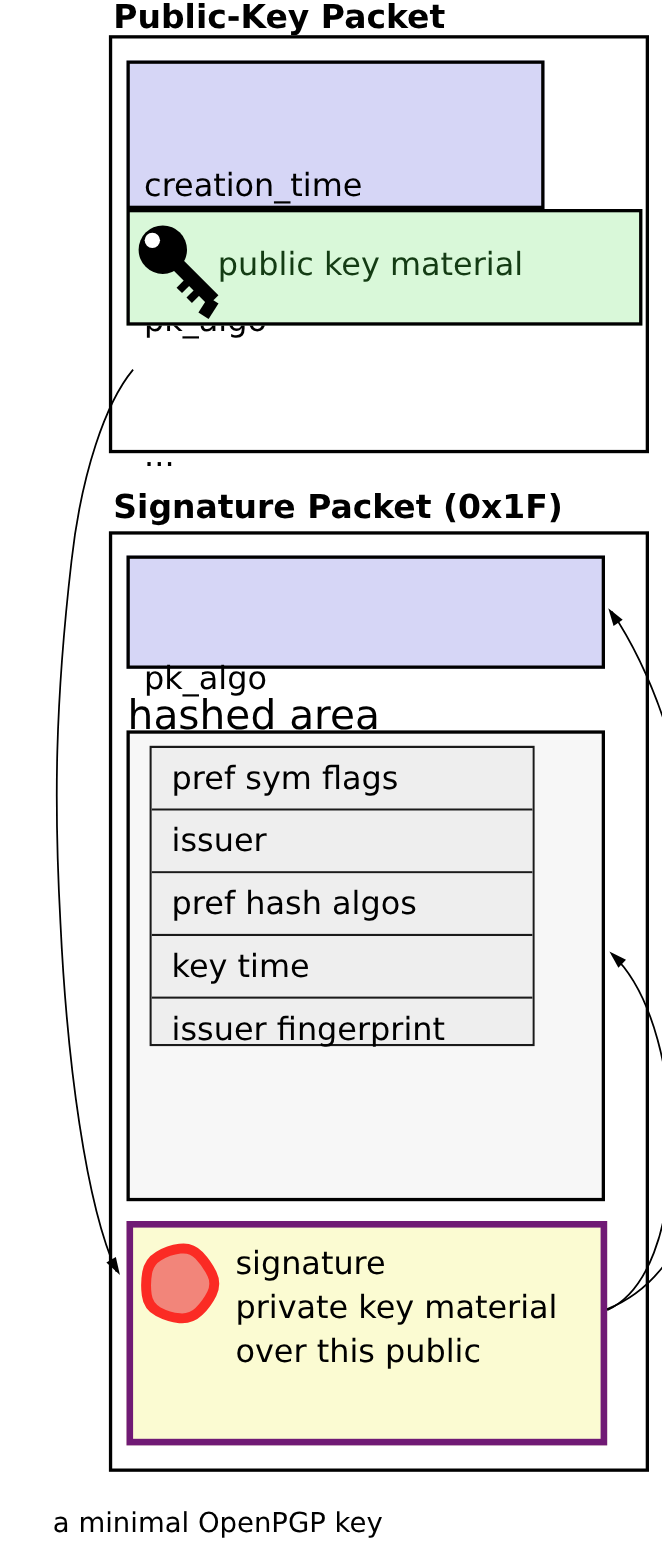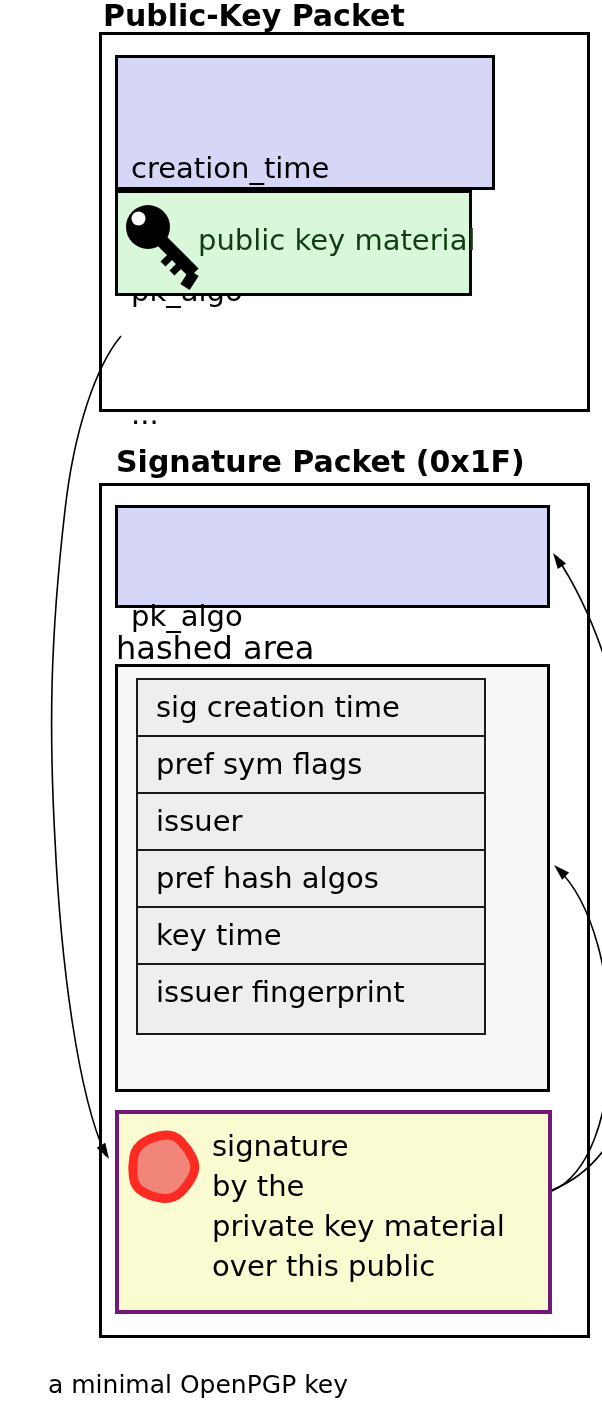--- a/index.html
+++ b/index.html
@@ -9,26 +9,26 @@
   }
   .abs{position:absolute;}
   .title{font-weight:bold;font-size:30px;letter-spacing:0px;white-space:nowrap;}
   .outerbox{position:absolute;border:3px solid #000;background:#ffffff;box-sizing:border-box;}
   .block{position:absolute;border:3px solid #000;box-sizing:border-box;}
   .fields{background:#d6d6f6;}
   .fields .lines{padding:8px 0 0 13px;font-size:29px;line-height:41px;white-space:pre;}
   .green{background:#d9f8d9;}
   .green .label{position:absolute;left:80px;top:30px;font-size:29px;color:#143c14;white-space:nowrap;}
   .hashedbox{background:#f7f7f7;border:3px solid #000;}
-  .hlabel{font-size:32px;white-space:nowrap;}
+  .hlabel{font-size:37px;white-space:nowrap;}
   .table{position:absolute;left:88px;top:678px;width:350px;border:2px solid #1a1a1a;box-sizing:border-box;}
   .row{height:57px;box-sizing:border-box;border-bottom:2px solid #1a1a1a;background:#eeeeee;
        font-size:29px;line-height:54px;padding-left:18px;white-space:nowrap;}
-  .row:last-child{border-bottom:none;height:68px;}
-  .yellow{background:#fbfbd2;border:4px solid #701a75;text-decoration:underline;}
+  .row:last-child{border-bottom:none;height:41px;}
+  .yellow{background:#fbfbd2;border:6px solid #701a75;text-decoration:underline;}
   .yellow .lines{position:absolute;left:93px;top:12px;font-size:29px;line-height:40px;white-space:nowrap;}
   .caption{position:absolute;left:0;top:1370px;width:602px;text-align:left;font-size:25px;}
   #overlay{position:absolute;left:0;top:0;z-index:5;pointer-events:none;}
 </style>
 </head>
 <body>
 
 <div id="canvas">
 
   <div class="abs title" style="left:55px;top:-2px;">Public-Key Packet</div>
@@ -36,52 +36,50 @@
   <div class="outerbox" style="left:51px;top:32px;width:491px;height:380px;"></div>
 
   <div class="block fields" style="left:67px;top:55px;width:380px;height:135px;">
     <div class="lines">
       <div>creation_time</div>
       <div>pk_algo</div>
       <div>...</div>
     </div>
   </div>
 
-  <div class="block green" style="left:67px;top:190px;width:357px;height:106px;">
+  <div class="block green" style="left:67px;top:190px;width:469px;height:106px;">
     <div class="label">public key material</div>
   </div>
 
-  <div class="abs title" style="left:68px;top:444px;">Signature Packet (0x1F)</div>
+  <div class="abs title" style="left:55px;top:444px;">Signature Packet (0x1F)</div>
 
   <div class="outerbox" style="left:51px;top:483px;width:491px;height:855px;"></div>
 
   <div class="block fields" style="left:67px;top:505px;width:435px;height:103px;">
     <div class="lines" style="line-height:40px;">
       <div>pk_algo</div>
       <div>hash_algo</div>
     </div>
   </div>
 
   <div class="abs hlabel" style="left:68px;top:629px;">hashed area</div>
 
   <div class="block hashedbox" style="left:67px;top:664px;width:435px;height:428px;"></div>
 
   <div class="table">
-    <div class="row">sig creation time</div>
     <div class="row">pref sym flags</div>
     <div class="row">issuer</div>
     <div class="row">pref hash algos</div>
     <div class="row">key time</div>
     <div class="row">issuer fingerprint</div>
   </div>
 
   <div class="block yellow" style="left:67px;top:1110px;width:437px;height:204px;">
     <div class="lines">
       <div>signature</div>
-      <div>by the</div>
       <div>private key material</div>
       <div>over this public</div>
     </div>
   </div>
 
   <div class="caption">a minimal OpenPGP key</div>
 
   <svg id="overlay" width="602" height="1406" viewBox="0 0 602 1406">
 
     <g>

